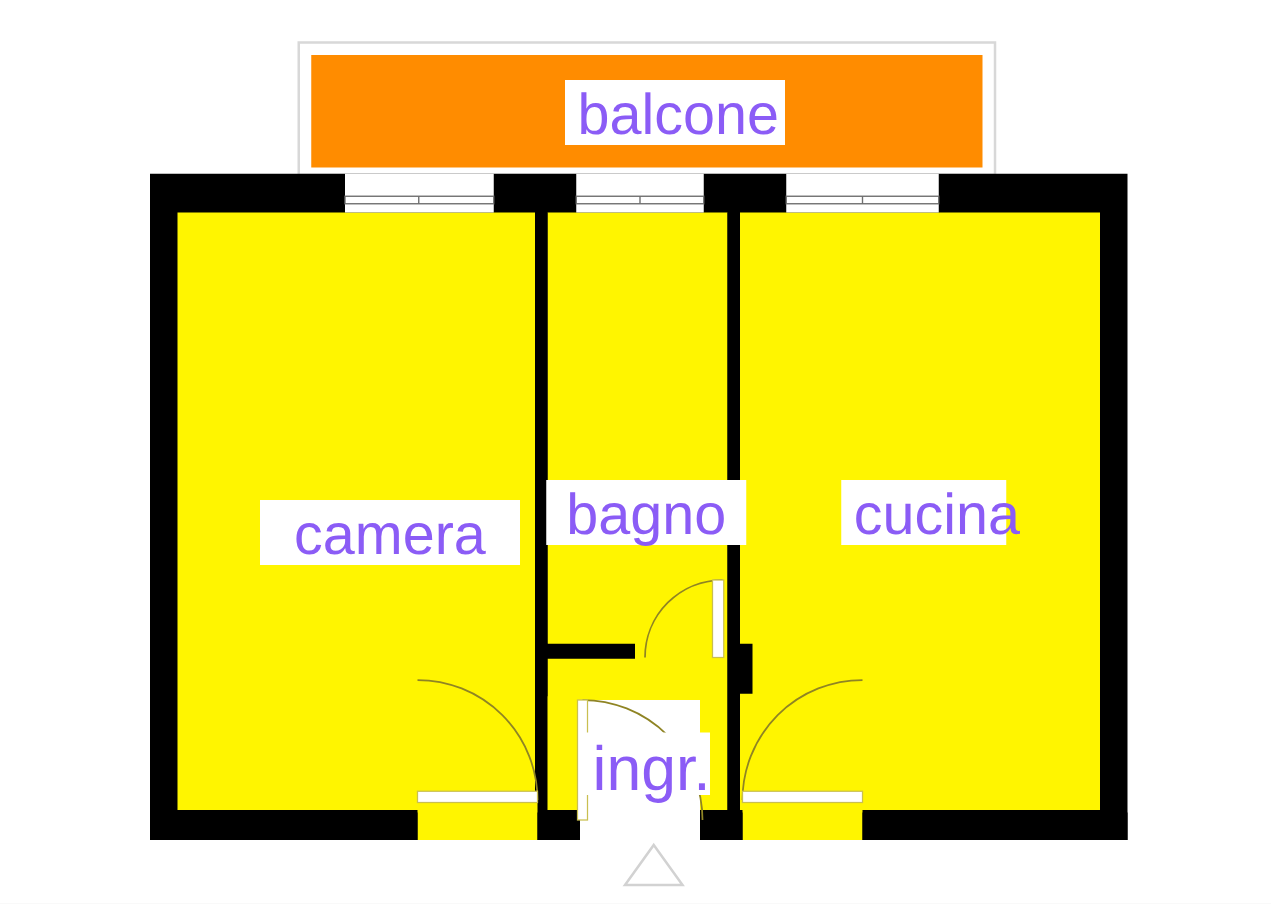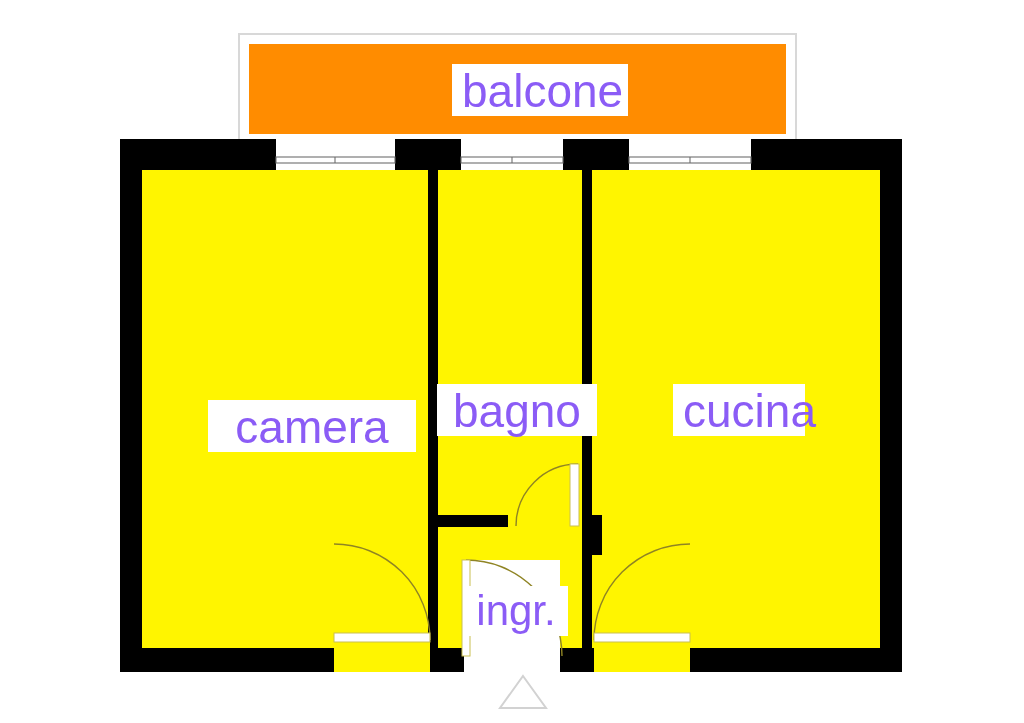--- a/index.html
+++ b/index.html
@@ -33,21 +33,21 @@
     line-height: 1.0;
     white-space: nowrap;
     text-align: center;
     padding: 4px 10px 8px 10px;
     box-sizing: border-box;
   }
   #label-balcone { font-size: 46px; }
   #label-camera  { font-size: 46px; }
   #label-bagno   { font-size: 46px; }
   #label-cucina  { font-size: 46px; }
-  #label-ingr    { font-size: 42px; }
+  #label-ingr    { font-size: 50px; }
 </style>
 </head>
 <body>
 
 <div id="plan">
 
   <svg width="1024" height="723" viewBox="0 0 1024 723">
 
     <g>
       <rect x="239" y="34" width="557" height="106" fill="#ffffff" stroke="#d8d8d8" stroke-width="2"></rect>

